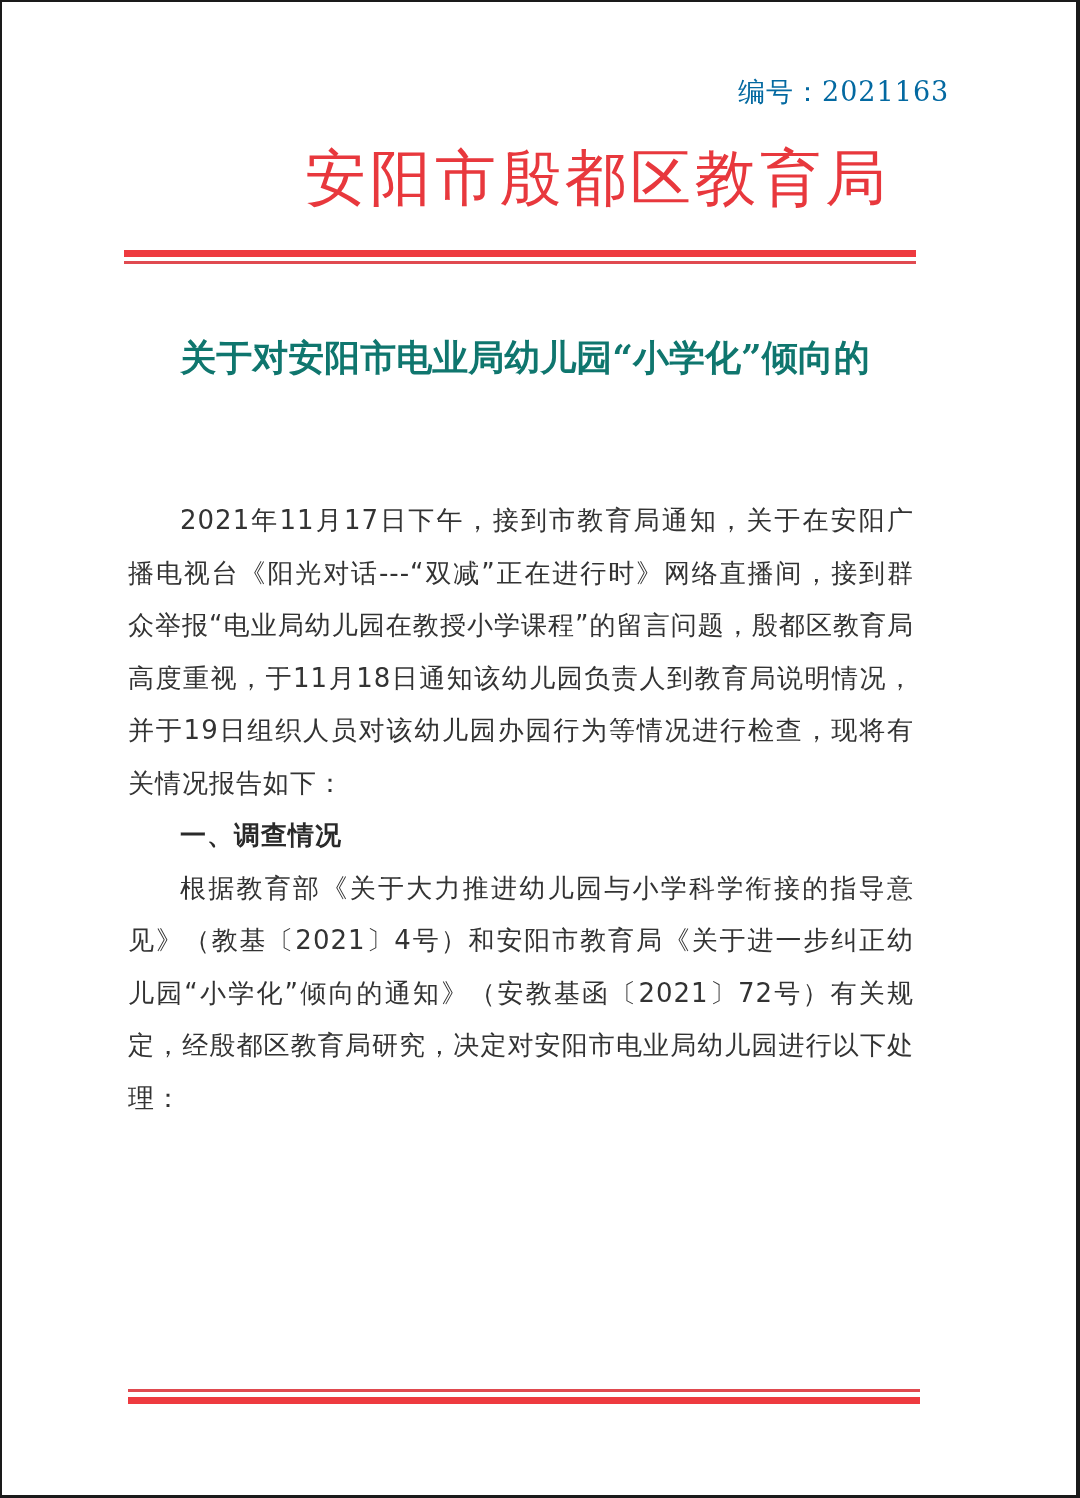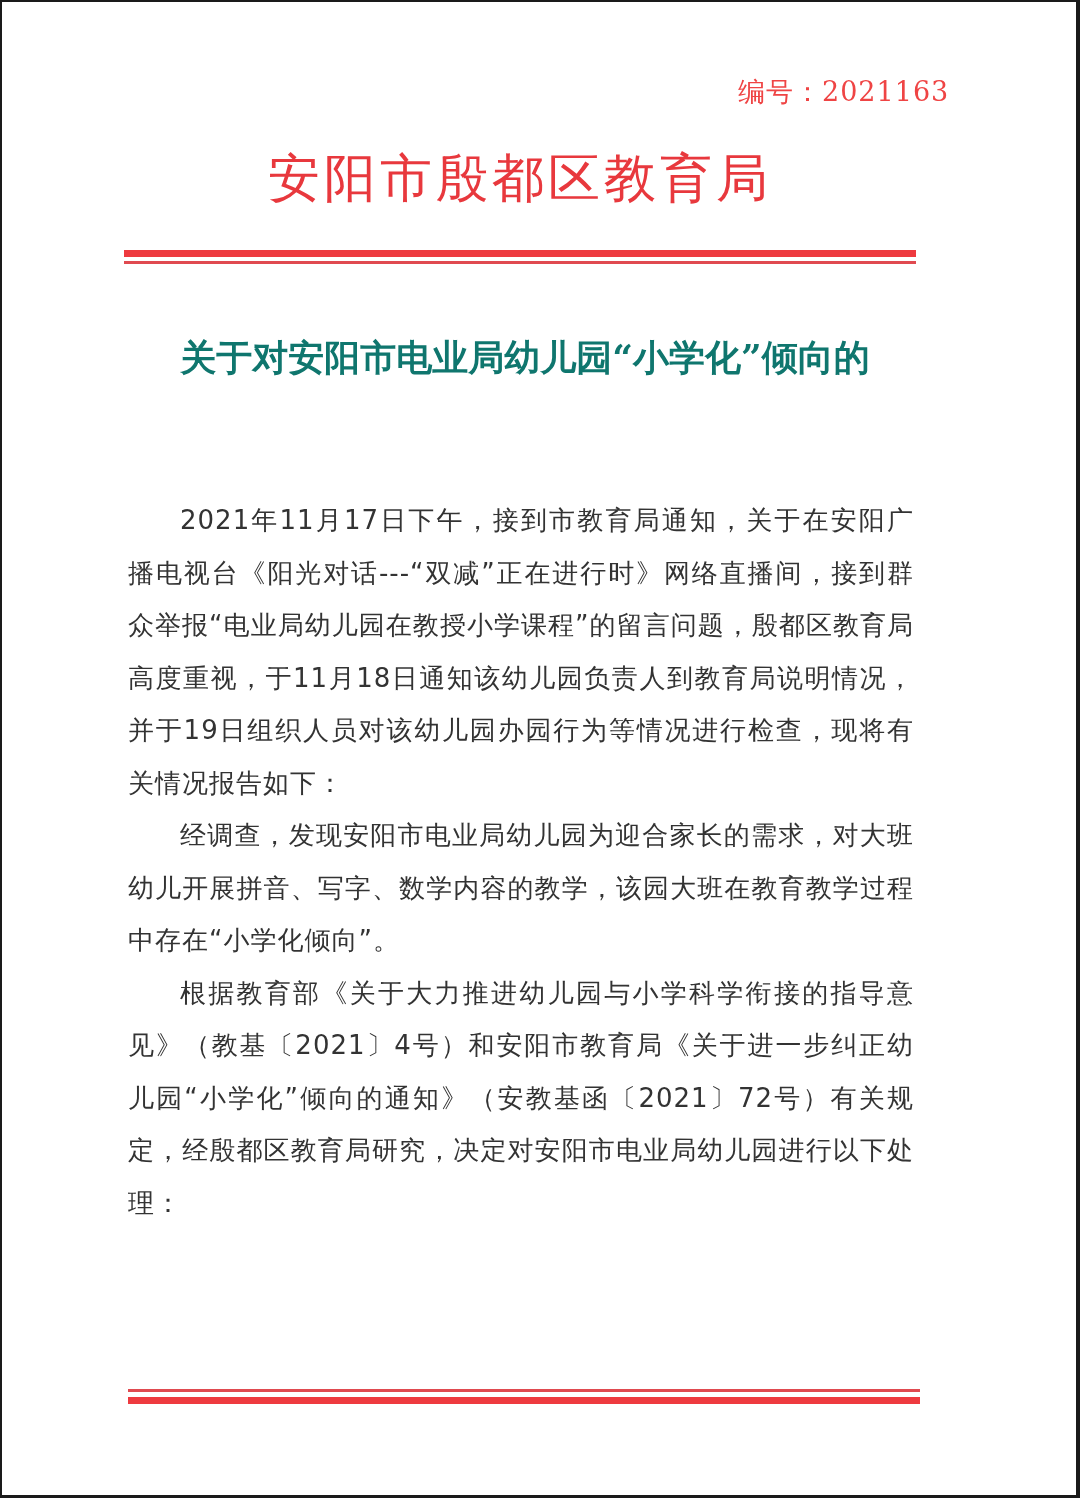--- a/index.html
+++ b/index.html
@@ -11,29 +11,29 @@
     }
     .page-border {
       position: absolute; left: 0; top: 0; width: 1080px; height: 1498px;
       box-sizing: border-box;
       border-top: 2px solid #1a1a1a; border-left: 2px solid #1a1a1a;
       border-right: 4px solid #1a1a1a; border-bottom: 3px solid #1a1a1a;
       pointer-events: none;
     }
     .doc-number {
       position: absolute; left: 738px; top: 74px;
-      font-size: 27px; letter-spacing: 1px; color: #ef4444;
+      font-size: 27px; letter-spacing: 1px; color: #0369a1;
       font-family: "DejaVu Serif", serif;
     }
     .org-header {
       position: absolute; left: 150px; top: 128px; width: 740px;
-      font-size: 52px; line-height: 100px; color: #e8383d;
+      font-size: 61px; line-height: 100px; color: #e8383d;
       letter-spacing: 4px; white-space: nowrap;
       font-family: "DejaVu Serif", serif;
-      text-align: center;
+      text-align: right;
     }
     .rule { position: absolute; background: #ee3a3f; }
     .rule.top-thick { left: 124px; top: 250px; width: 792px; height: 7px; }
     .rule.top-thin  { left: 124px; top: 261px; width: 792px; height: 3px; background: #e04a50; }
     .rule.bot-thin  { left: 128px; top: 1389px; width: 792px; height: 3px; background: #e04a50; }
     .rule.bot-thick { left: 128px; top: 1397px; width: 792px; height: 7px; }
 
     .doc-title {
       position: absolute; left: 120px; top: 330px; width: 810px;
       text-align: center; font-size: 36px; line-height: 54px;
@@ -63,18 +63,18 @@
 
 <div class="rule top-thick"></div>
 <div class="rule top-thin"></div>
 
 <div class="doc-title">
   <div>关于对安阳市电业局幼儿园“小学化”倾向的</div>
 </div>
 
 <div class="body-text" style="top: 494px;">
   <p class="para">2021年11月17日下午，接到市教育局通知，关于在安阳广播电视台《阳光对话---“双减”正在进行时》网络直播间，接到群众举报“电业局幼儿园在教授小学课程”的留言问题，殷都区教育局高度重视，于11月18日通知该幼儿园负责人到教育局说明情况，并于19日组织人员对该幼儿园办园行为等情况进行检查，现将有关情况报告如下：</p>
-  <p class="para">经调查，发现安阳市电业局幼儿园为迎合家长的需求，对大班幼儿开展拼音、写字、数学内容的教学，该园大班在教育教学过程中存在“小学化倾向”。</p>
+  <p class="section-heading">一、调查情况</p>
   <p class="para">根据教育部《关于大力推进幼儿园与小学科学衔接的指导意见》（教基〔2021〕4号）和安阳市教育局《关于进一步纠正幼儿园“小学化”倾向的通知》（安教基函〔2021〕72号）有关规定，经殷都区教育局研究，决定对安阳市电业局幼儿园进行以下处理：</p>
 </div>
 
 <div class="rule bot-thin"></div>
 <div class="rule bot-thick"></div>
 
 </body></html>

